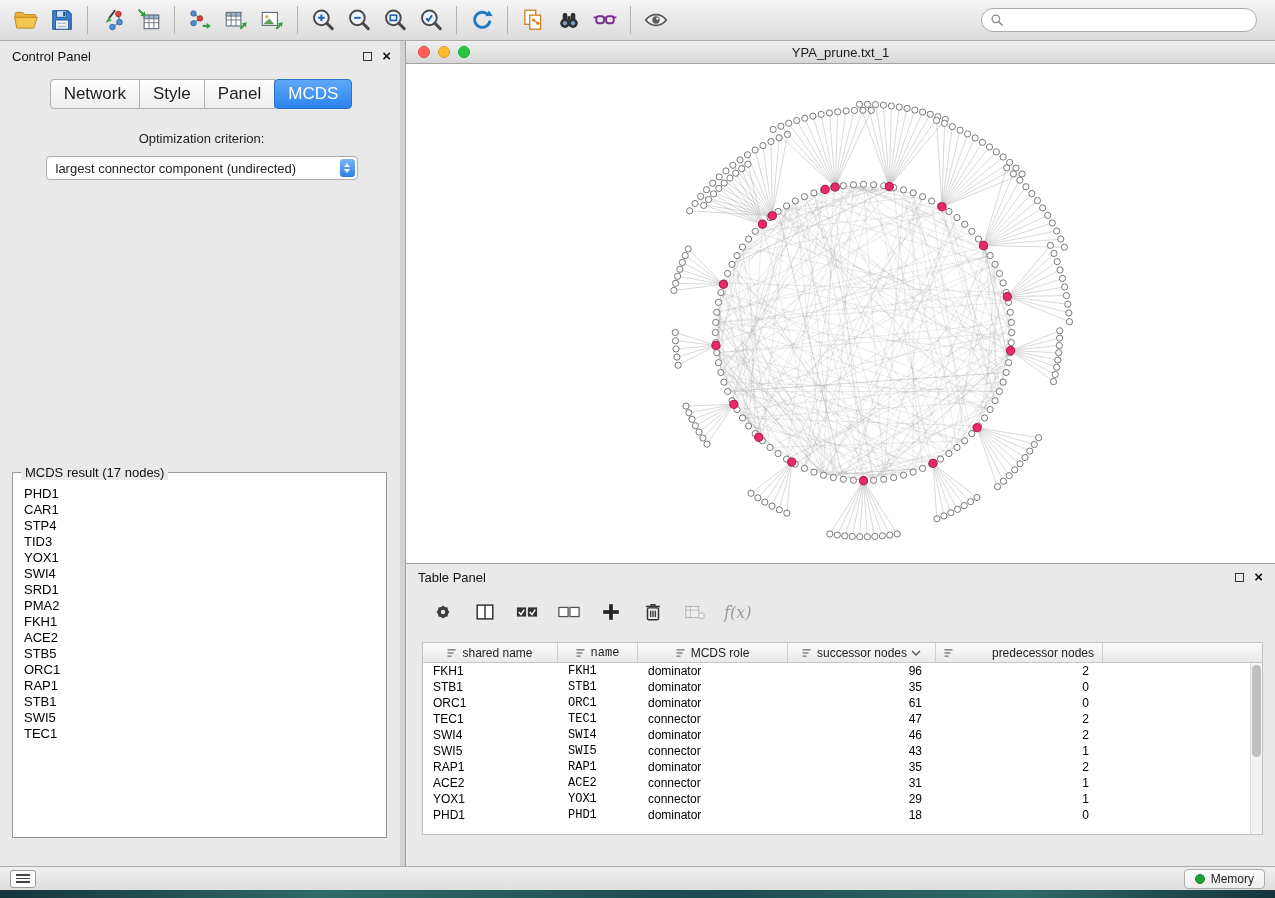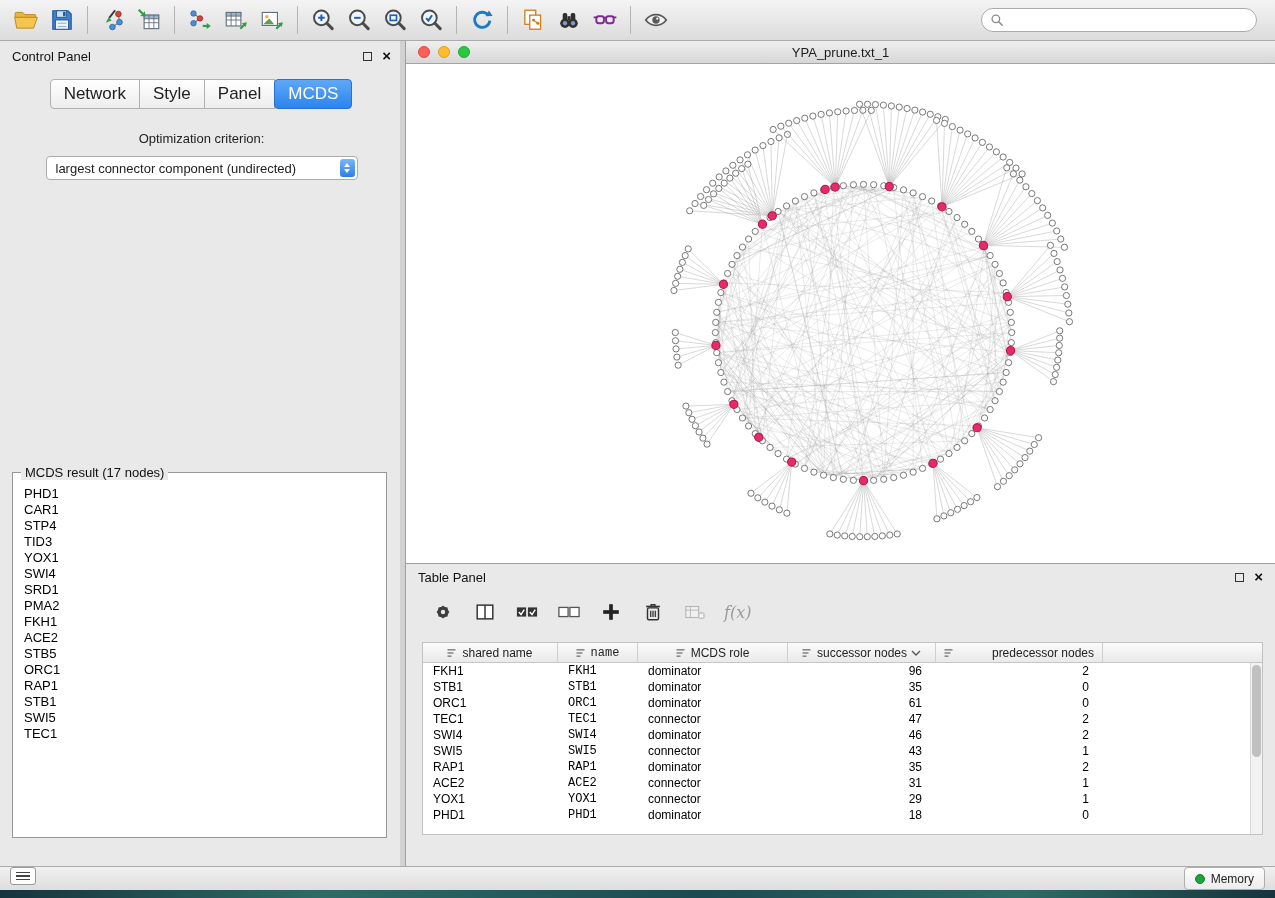--- a/index.html
+++ b/index.html
@@ -100,21 +100,21 @@
     border-radius:5px; cursor:pointer; }
   .tp-tabs { position:absolute; left:0; right:0; bottom:8px; display:flex; justify-content:center; }
   .tp-tab { font-size:12.5px; padding:3px 12px; background:linear-gradient(#ffffff,#ededed);
     border:1px solid #b1b1b1; margin-left:-1px; cursor:pointer; color:#222; }
   .tp-tab.active { background:linear-gradient(#5fa8f8,#2b84ee); border-color:#2a71cc; color:#fff; border-radius:3px; }
   .tp-tab:last-child { border-radius:0 3px 3px 0; }
 
   
   .status-bar { position:absolute; left:0; top:866px; width:1275px; height:24px;
     background:linear-gradient(#f0f0f0,#dedede); border-top:1px solid #ababab;
-    display:flex; padding:0 10px; }
+    display:flex; align-items:center; padding:0 10px; }
   .menu-btn { width:26px; height:18px; border:1px solid #9a9a9a; border-radius:3px; background:#fdfdfd;
     display:flex; flex-direction:column; justify-content:center; gap:2px; padding:0 5px; cursor:pointer; }
   .menu-btn i { display:block; height:1.5px; background:#444; }
   .memory-btn { margin-left:auto; display:flex; align-items:center; gap:6px; font-size:12px;
     border:1px solid #adadad; border-radius:4px; background:linear-gradient(#fdfdfd,#ececec);
     padding:2px 10px; cursor:pointer; }
   .mem-dot { width:10px; height:10px; border-radius:50%; background:#1fa33c; border:1px solid #15802c; }
   .desktop-strip { position:absolute; left:0; top:890px; width:1275px; height:8px;
     background:linear-gradient(90deg,#16343d,#2e6b67 25%,#1c4a52 55%,#2e6b67 80%,#16343d); }
 </style>

